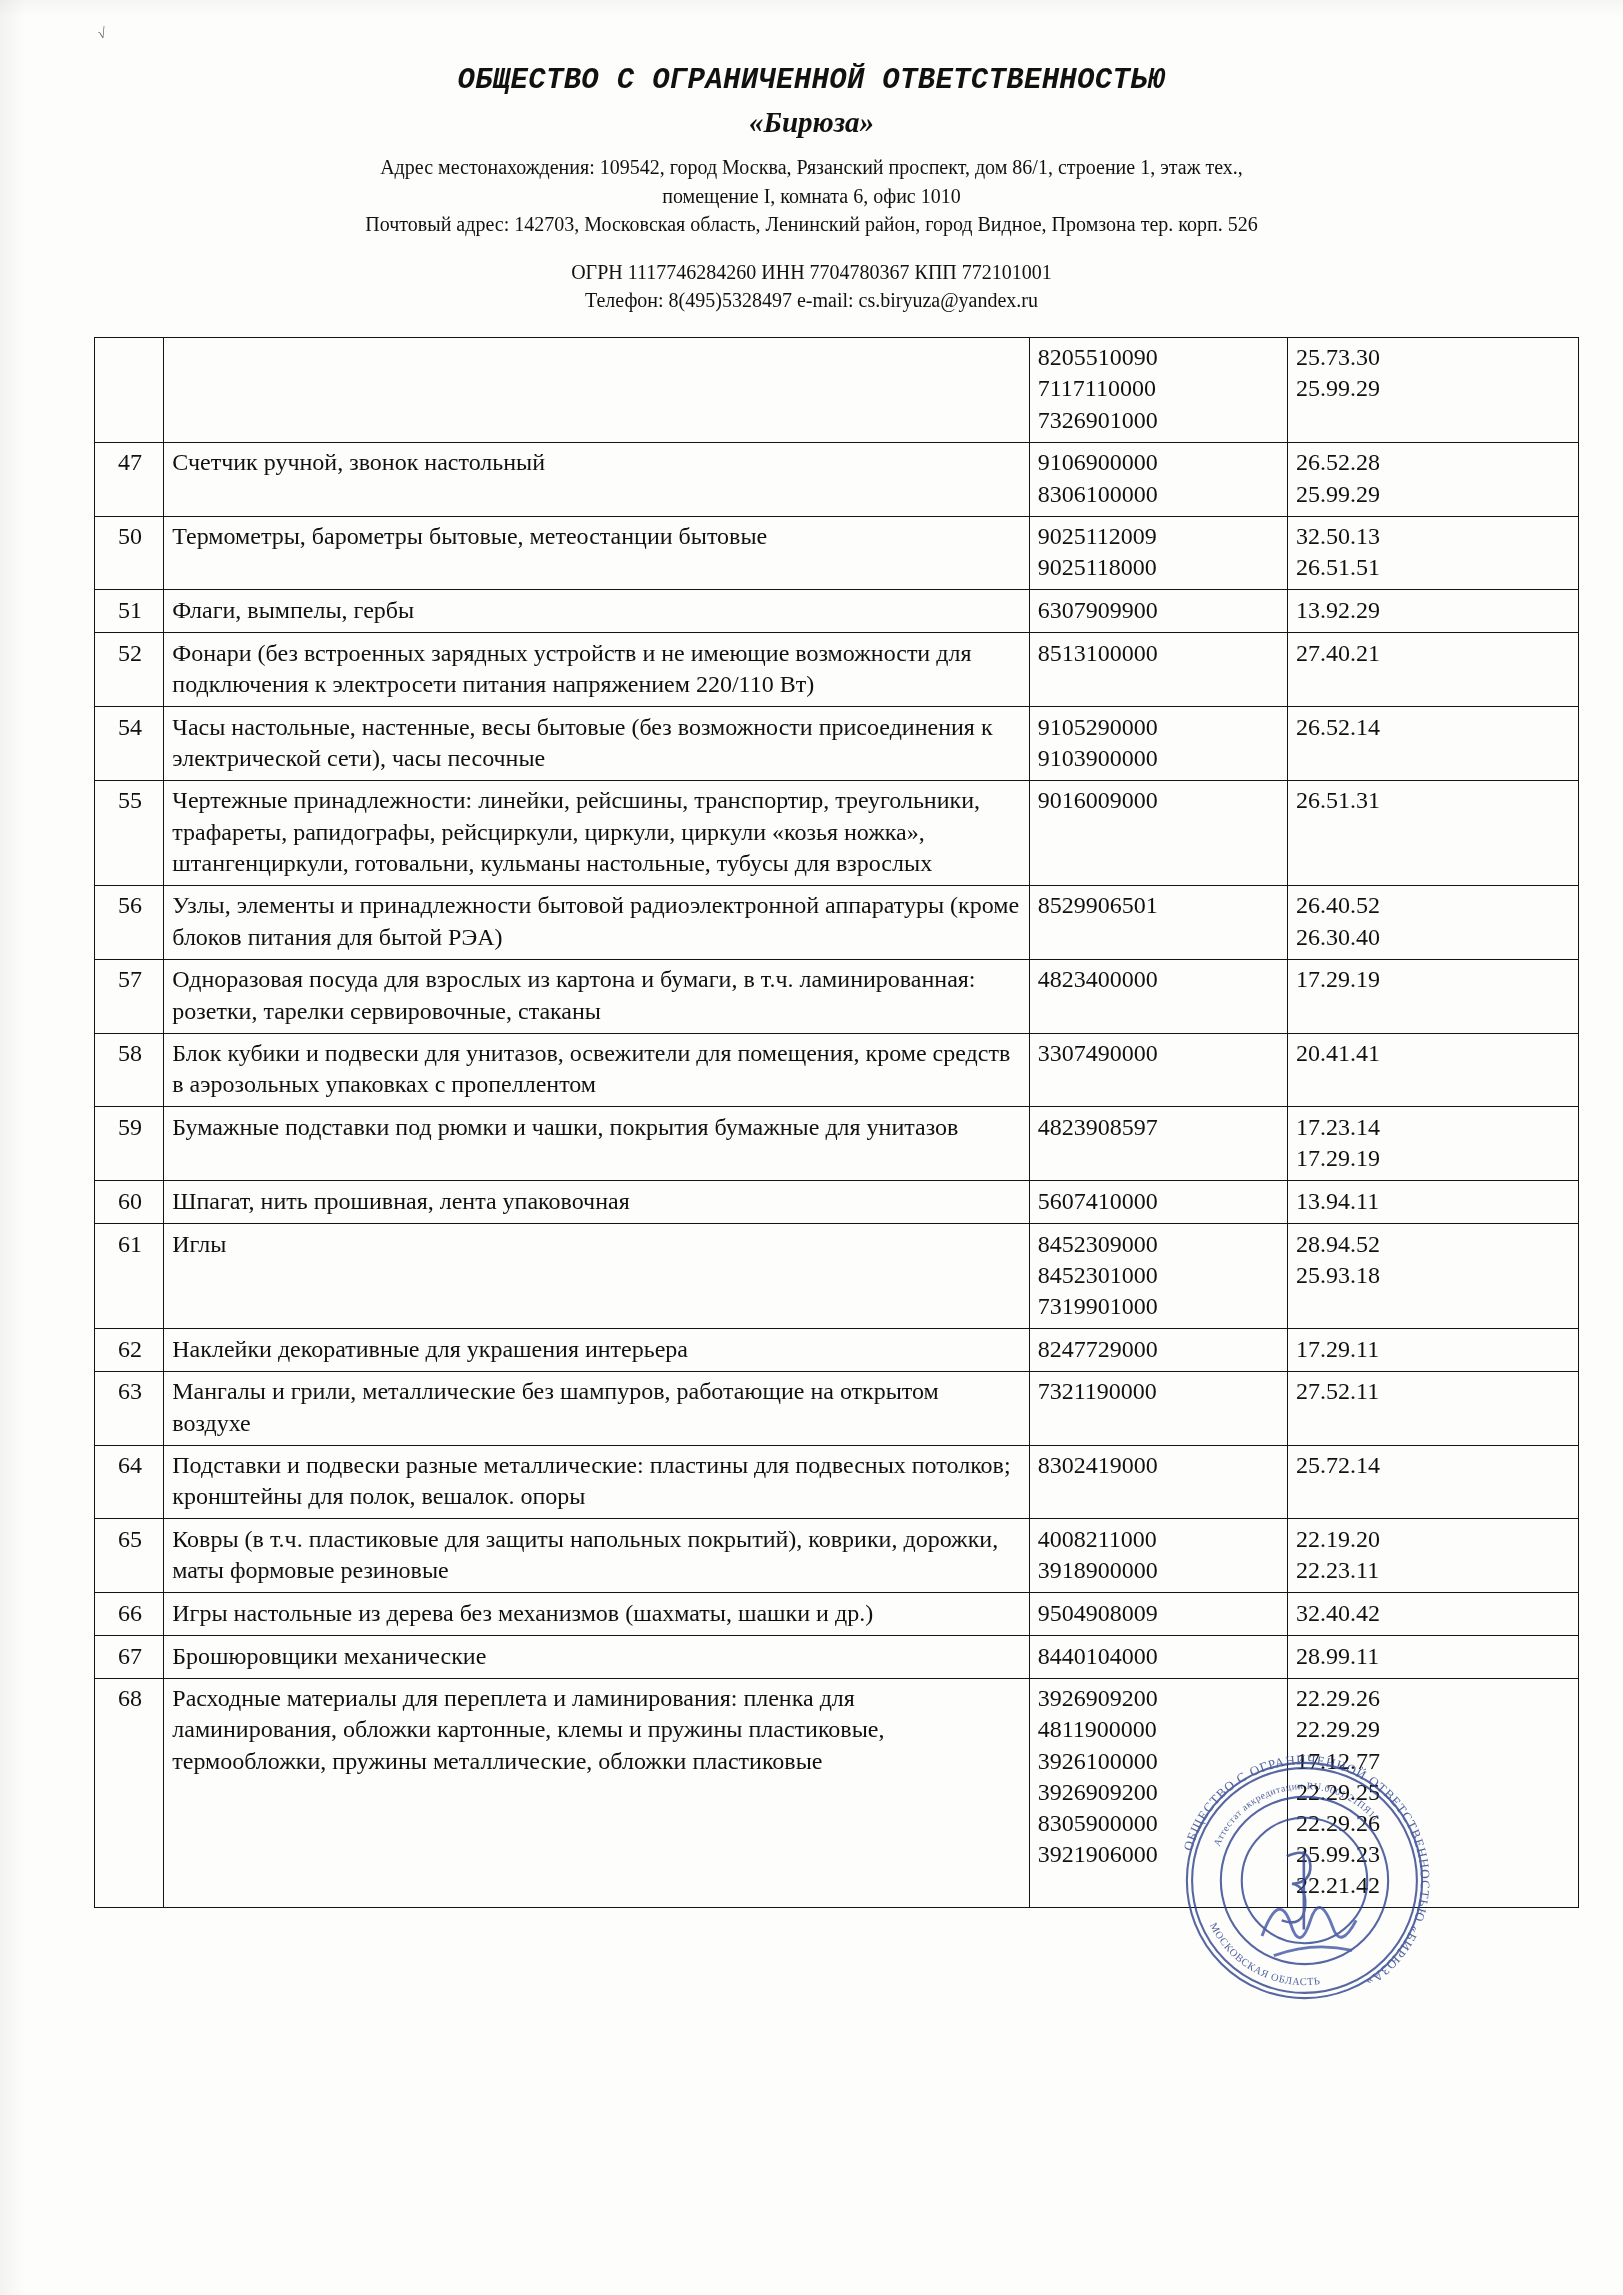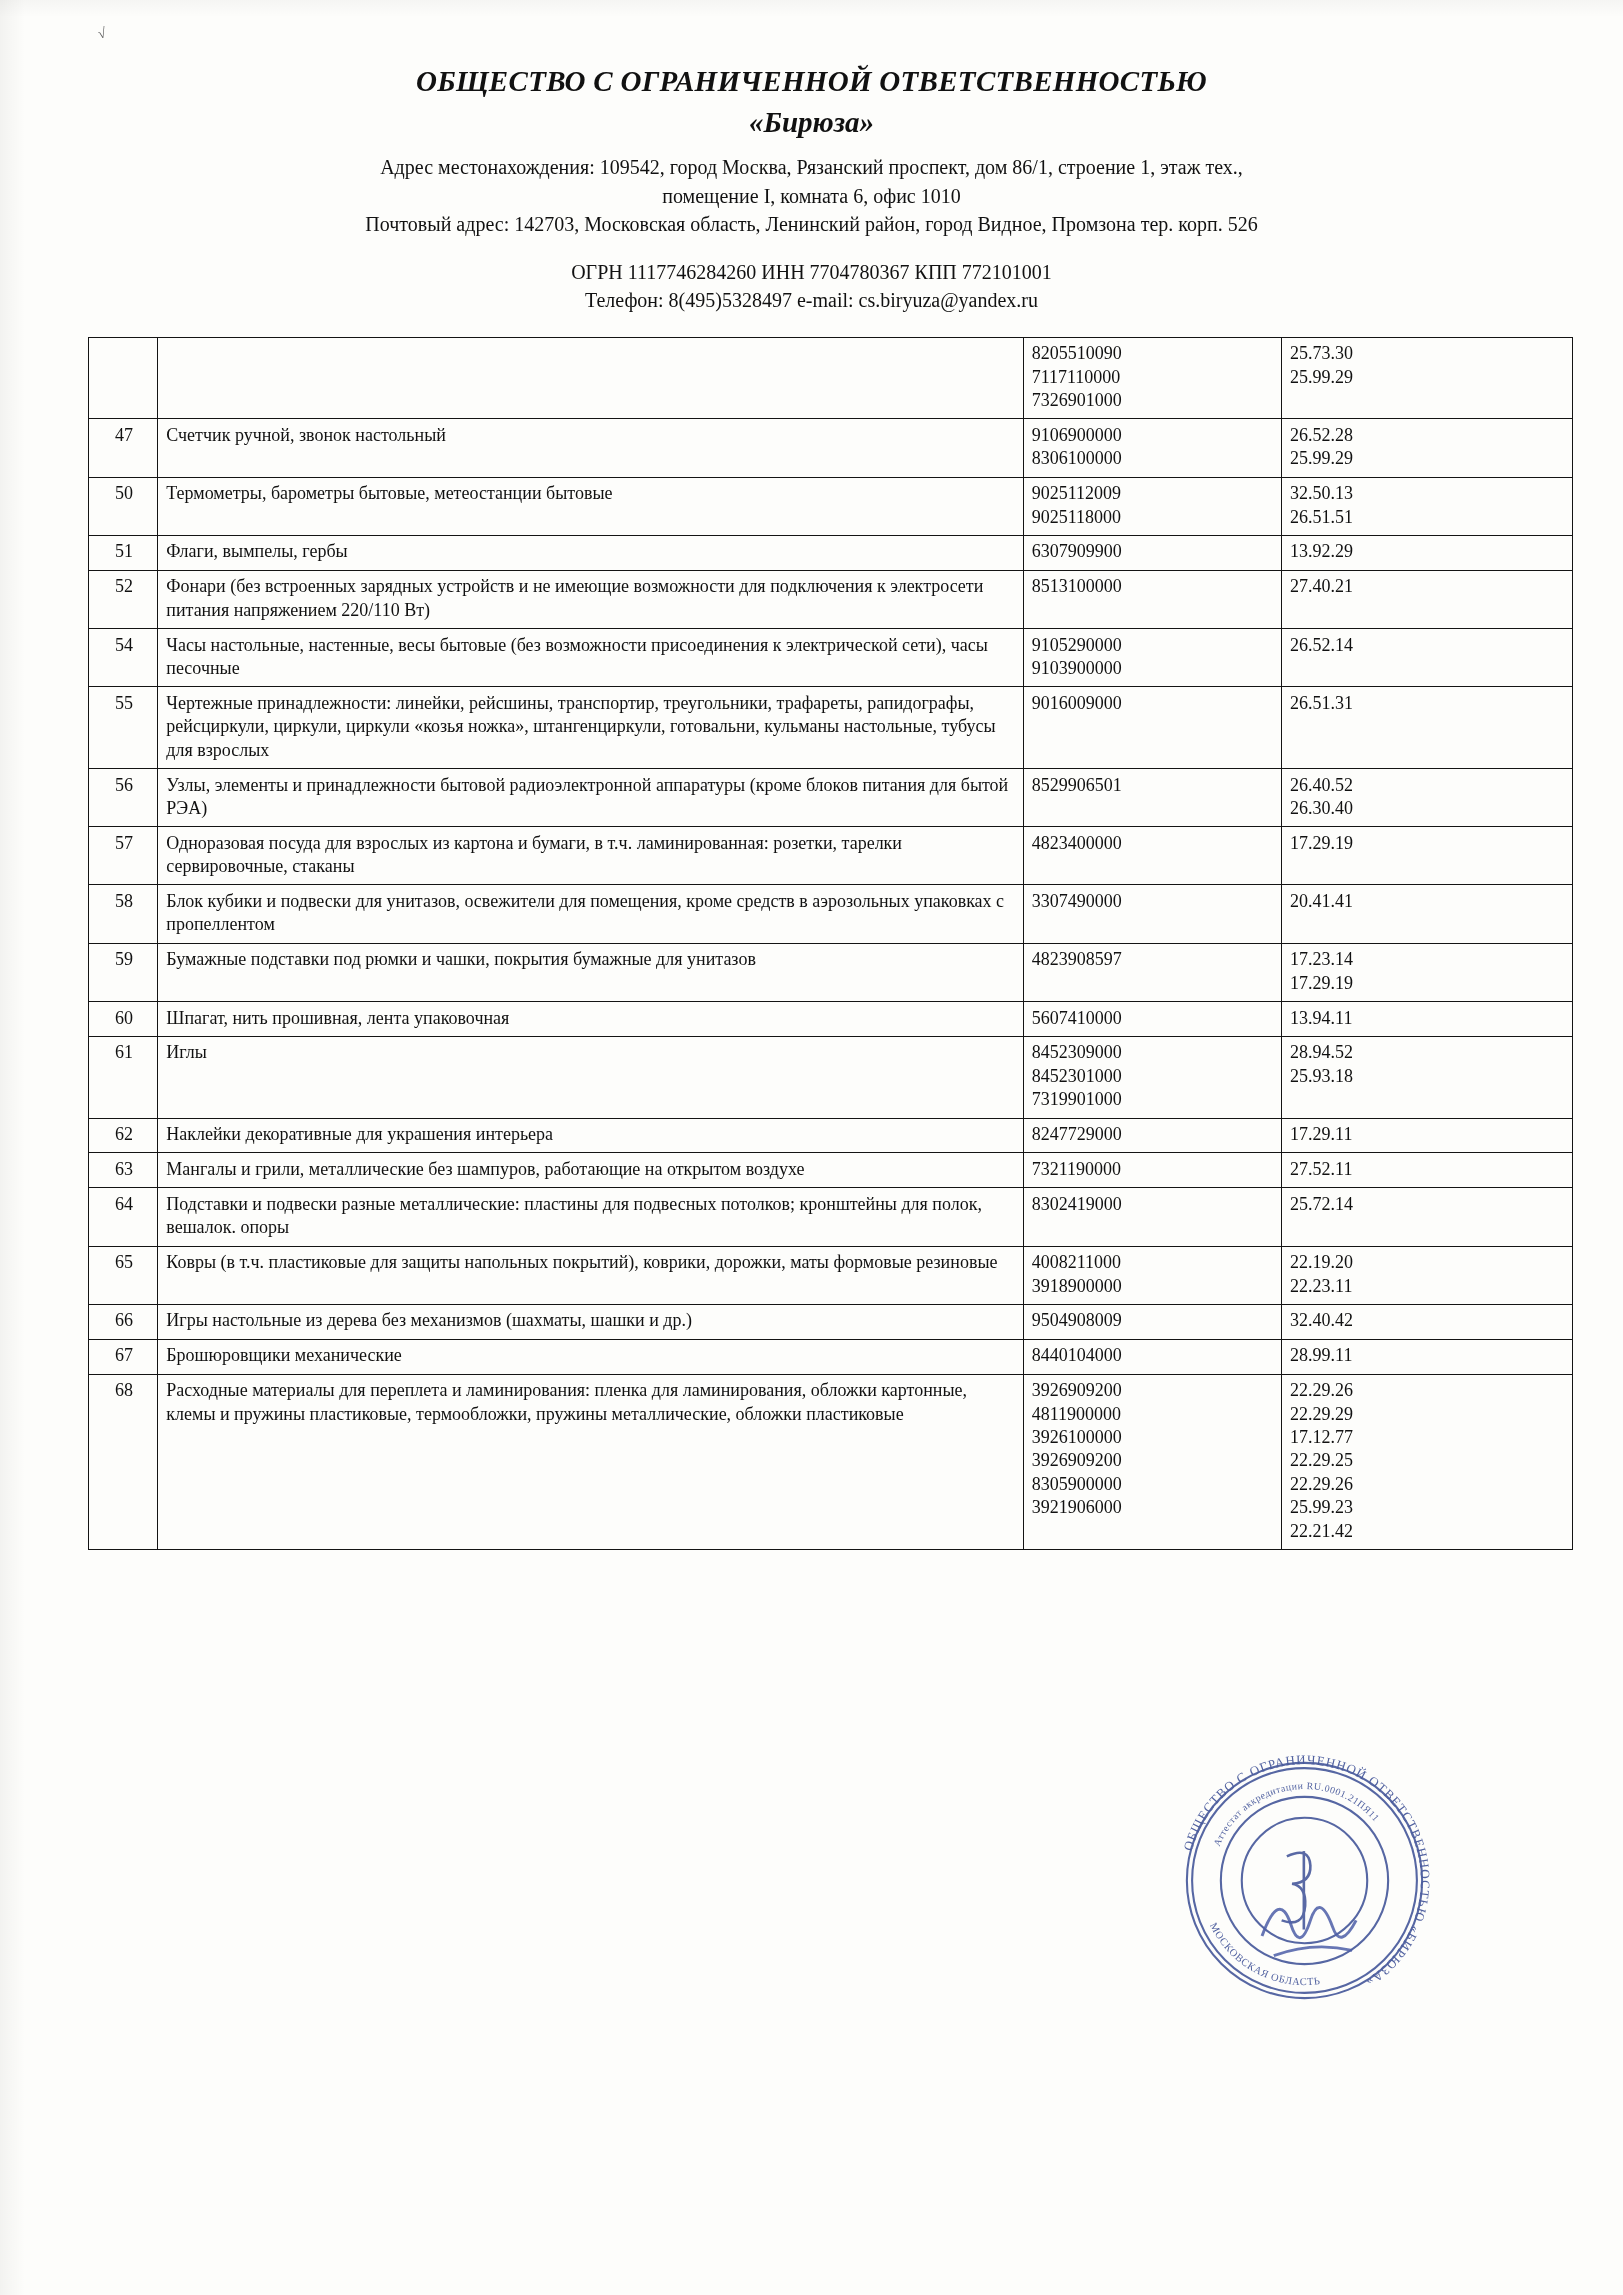--- a/index.html
+++ b/index.html
@@ -46,20 +46,21 @@
     top: 63px;
     width: 1459px;
   }
   .org-title {
     text-align: center;
     font-weight: bold;
     font-style: italic;
     font-size: 29px;
     letter-spacing: 0.3px;
     line-height: 1.25;
+    font-family: Liberation Mono, monospace;
   }
   .org-name {
     text-align: center;
     font-weight: bold;
     font-style: italic;
     font-size: 29px;
     margin-top: 6.5px;
   }
   .addr-block {
     margin-top: 14.4px;
@@ -68,25 +69,25 @@
     line-height: 1.42;
   }
   .reg-block {
     margin-top: 19.6px;
     text-align: center;
     font-size: 20px;
     line-height: 1.42;
   }
   table.main {
     margin-top: 22px;
-    margin-left: 6px;
+    margin-left: 12px;
     border-collapse: collapse;
     width: 1442px;
     table-layout: fixed;
-    font-size: 18px;
+    font-size: 24px;
   }
   table.main td {
     border: 1px solid #141414;
     vertical-align: top;
     padding: 4.6px 6.5px 5.9px 7.9px;
     line-height: 1.30;
   }
   td.c-num {
     width: 54px;
     text-align: center;

